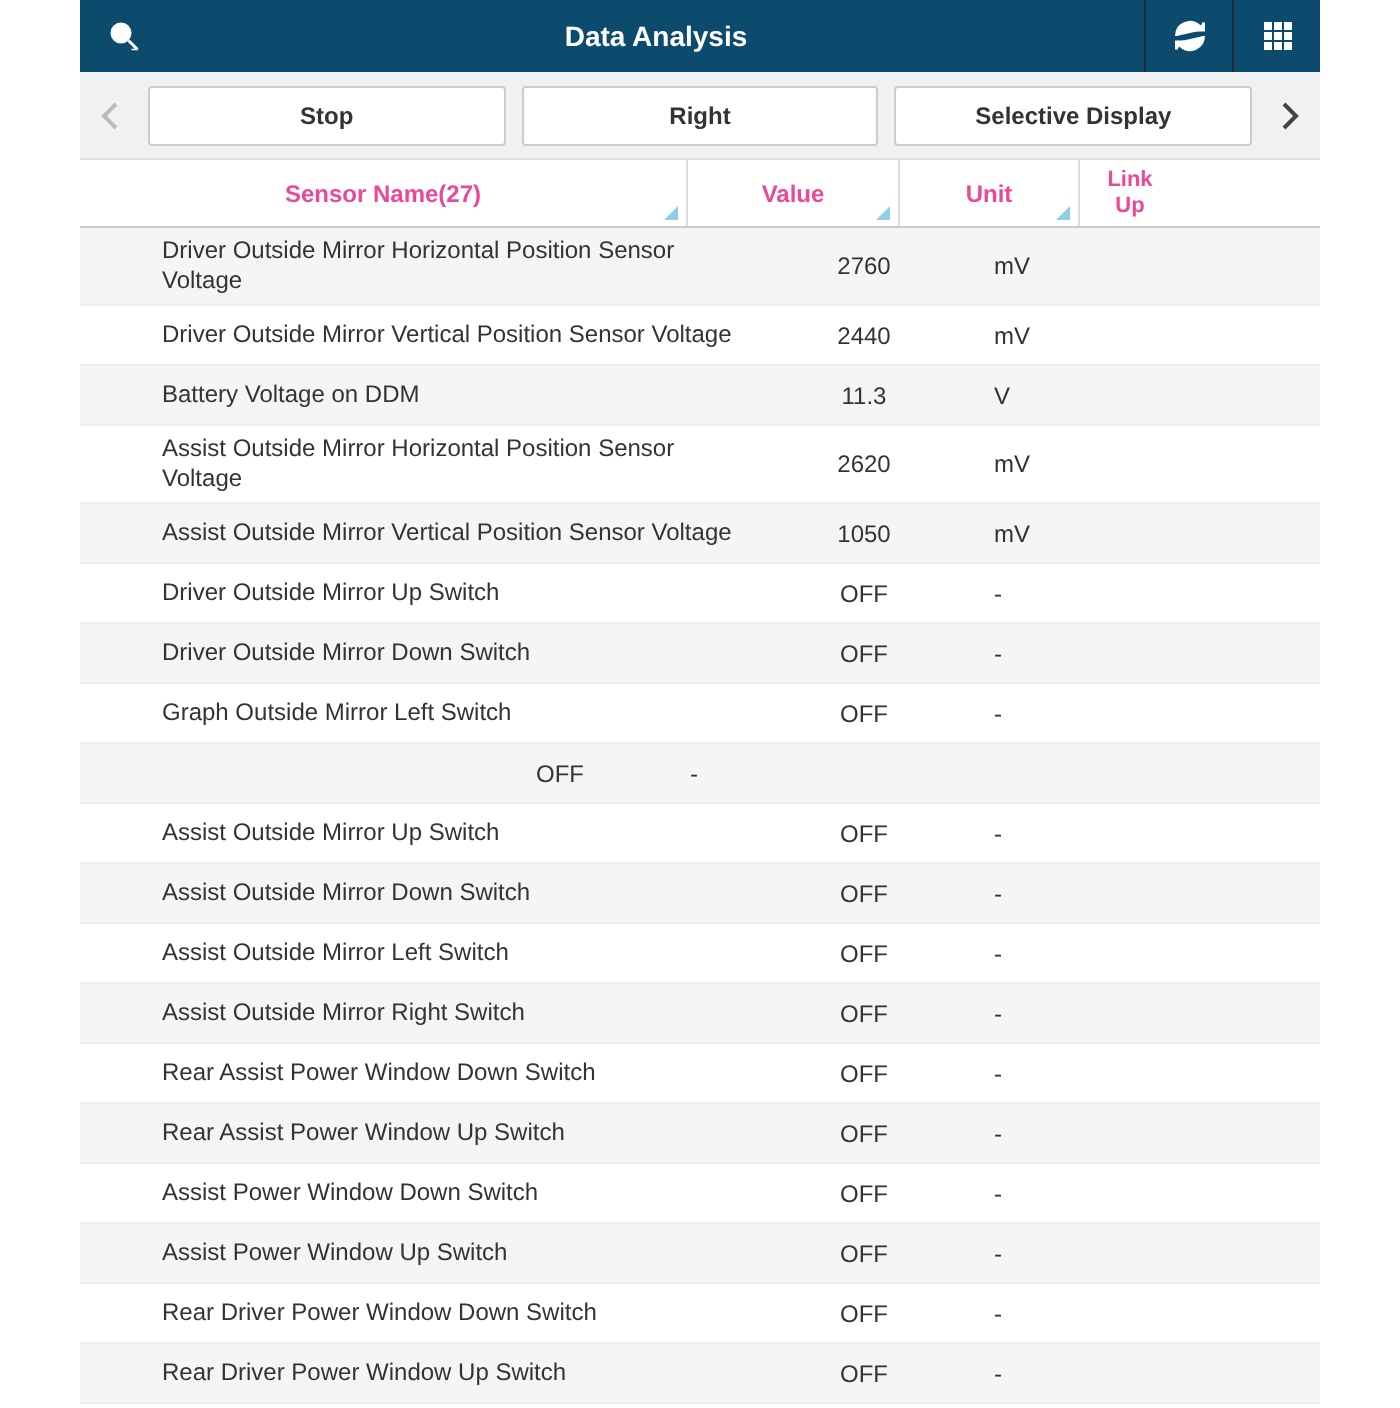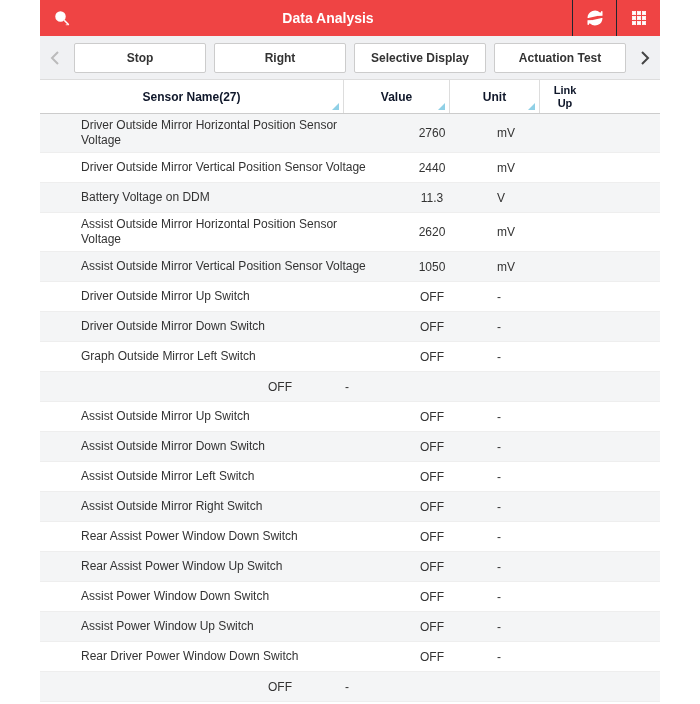--- a/index.html
+++ b/index.html
@@ -14,21 +14,21 @@
   }
   .container {
     width: 620px;
     margin: 0 auto;
     display: flex;
     flex-direction: column;
     height: 704px;
   }
   
   .topbar {
-    background: #ef4444;
+    background: #0c4a6e;
     color: #fff;
     height: 36px;
     display: flex;
     align-items: center;
     position: relative;
   }
   .topbar .title {
     flex: 1;
     text-align: center;
     font-weight: bold;
@@ -82,21 +82,21 @@
     padding: 0 16px;
     white-space: nowrap;
   }
   
   .col-header {
     display: flex;
     background: #fff;
     border-bottom: 1px solid #ccc;
     height: 34px;
     align-items: stretch;
-    color: #0f172a;
+    color: #ec4899;
     font-weight: bold;
     font-size: 12px;
   }
   .col-header .hcell {
     display: flex;
     align-items: center;
     justify-content: center;
     border-right: 1px solid #ddd;
     position: relative;
     cursor: pointer;
@@ -172,21 +172,20 @@
 
   <div class="toolrow">
     <div class="chev">
       <svg width="10" height="16" viewBox="0 0 10 16" fill="none" stroke="#bbb" stroke-width="2">
           <polyline points="8,2 2,8 8,14"></polyline>
         </svg>
     </div>
     <div class="btn">Stop</div>
     <div class="btn">Right</div>
     <div class="btn">Selective Display</div>
-    <div class="btn">Actuation Test</div>
     <div class="chev right">
       <svg width="10" height="16" viewBox="0 0 10 16" fill="none" stroke="#444" stroke-width="2">
           <polyline points="2,2 8,8 2,14"></polyline>
         </svg>
     </div>
   </div>
 
   <div class="col-header">
     <div class="hcell c-name">
       <span>Sensor Name(27)</span>
@@ -308,20 +307,21 @@
         <div class="cell c-unit">-</div>
         <div class="cell c-link"></div>
       </div>
       <div class="row">
         <div class="cell c-name">Rear Driver Power Window Down Switch</div>
         <div class="cell c-value">OFF</div>
         <div class="cell c-unit">-</div>
         <div class="cell c-link"></div>
       </div>
       <div class="row">
+        <div class="cell c-name">Rear Driver Power Window Up Switch</div>
         <div class="cell c-value">OFF</div>
         <div class="cell c-unit">-</div>
         <div class="cell c-link"></div>
       </div>
       <div class="row"></div>
     </div>
 
 </div>
 
 </body></html>

